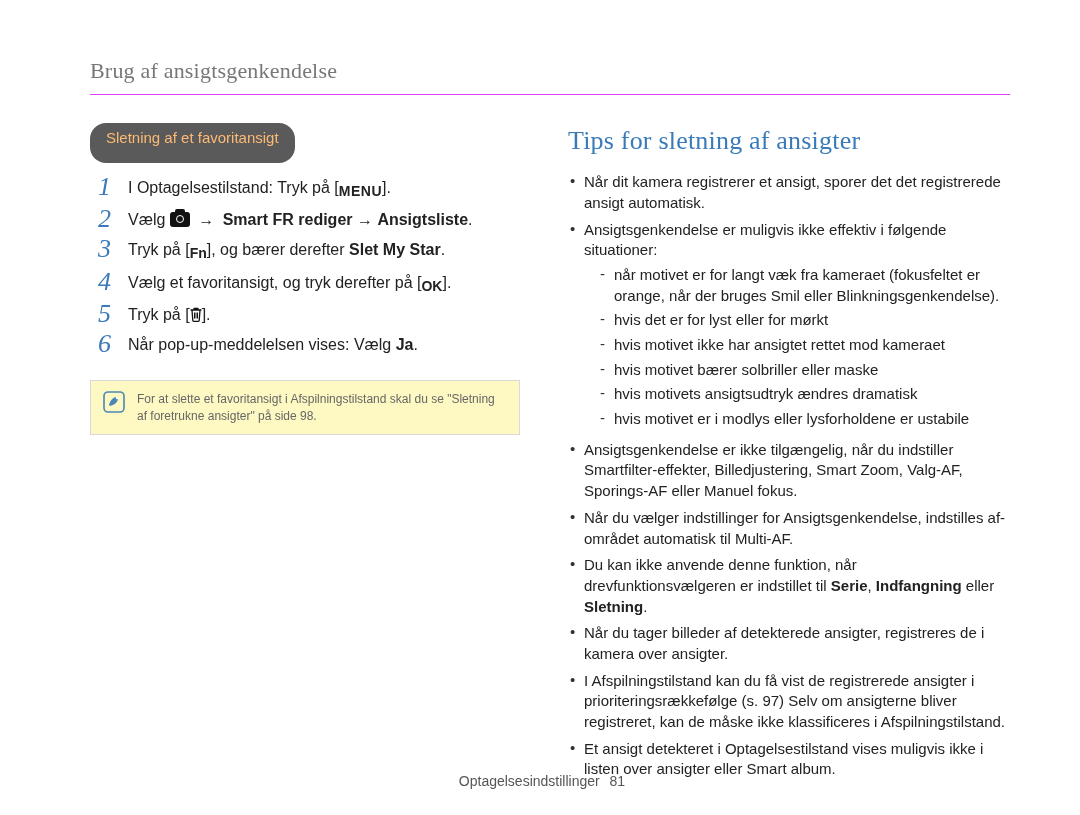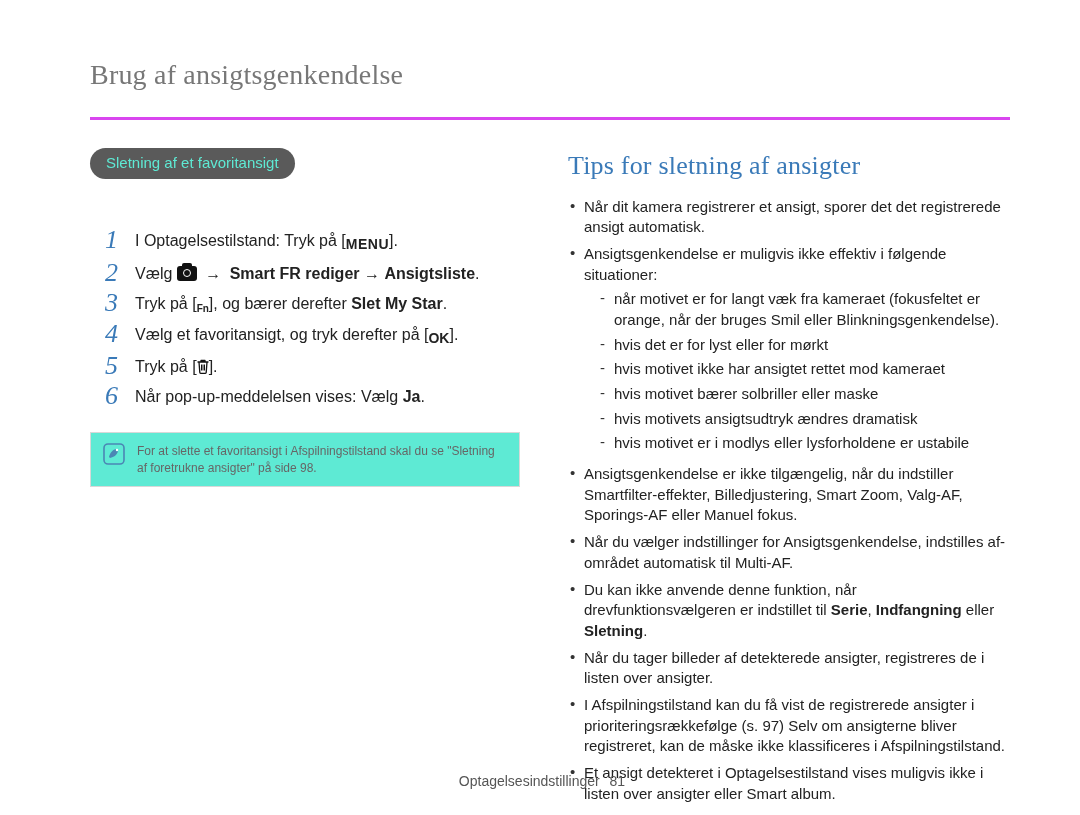--- a/index.html
+++ b/index.html
@@ -1,36 +1,36 @@
 <!DOCTYPE html>
 <html><head>
 <meta charset="utf-8">
 <style>
   html,body{margin:0;padding:0;background:#fff;color:#222;font-family:Arial,Helvetica,sans-serif;font-size:15px;line-height:1.38}
   .page{width:1080px;height:815px;position:relative;box-sizing:border-box;padding:56px 70px 0 90px}
-  .breadcrumb{font-family:Georgia,'Times New Roman',serif;font-size:28px;font-weight:300;color:#777;padding-bottom:22px;border-bottom:3px solid #d946ef;letter-spacing:.2px}
+  .breadcrumb{font-family:Georgia,'Times New Roman',serif;font-size:22px;font-weight:300;color:#777;padding-bottom:8px;border-bottom:1px solid #d946ef;letter-spacing:.2px}
   .cols{display:flex;gap:48px;margin-top:28px}
   .col-left{width:430px;flex:0 0 430px}
   .col-right{flex:1}
-  .pill{display:inline-block;background:#5a5a5a;color:#5eead4;border-radius:16px;padding:5px 16px 6px;font-size:15px;margin-bottom:32px}
-  ol.steps{list-style:none;margin:15px;padding:0;counter-reset:step}
+  .pill{display:inline-block;background:#5a5a5a;color:#fdba74;border-radius:16px;padding:5px 16px 14px;font-size:15px;margin-bottom:2px}
+  ol.steps{list-style:none;margin:8px;padding:0;counter-reset:step}
   ol.steps>li{counter-increment:step;position:relative;padding:4px 0 4px 30px;font-size:16px}
   ol.steps>li::before{content:counter(step);position:absolute;left:0;top:-4px;font-family:Georgia,'Times New Roman',serif;font-style:italic;font-size:26px;color:#3a7ab8;font-weight:400}
   .icon{display:inline-block;vertical-align:-3px}
   .glyph-menu{font-weight:700;letter-spacing:.5px;font-size:14px}
   .glyph-cam{display:inline-flex;width:20px;height:15px;background:#111;border-radius:3px;position:relative;vertical-align:-2px}
   .glyph-cam::before{content:"";position:absolute;left:5px;top:-3px;width:10px;height:4px;background:#111;border-radius:2px 2px 0 0}
   .glyph-cam::after{content:"";position:absolute;left:6px;top:3px;width:8px;height:8px;border:1.5px solid #fff;border-radius:50%;box-sizing:border-box}
-  .glyph-fn{display:inline-block;font-weight:700;font-size:10px}
+  .glyph-fn{display:inline-block;font-weight:700;font-size:14px}
   .glyph-ok{display:inline-block;font-weight:700;font-size:14px}
   .glyph-trash{display:inline-flex;width:12px;height:15px;vertical-align:-2px}
   .glyph-trash svg{width:12px;height:15px}
   .arrow{margin:0 4px}
   b{font-weight:700}
-  .note-box{margin-top:20px;border:1px solid #d8d8d8;background:#5eead4;padding:10px 12px;display:flex;gap:12px;align-items:flex-start;font-size:12px;color:#666}
+  .note-box{margin-top:20px;border:1px solid #d8d8d8;background:#fef9c3;padding:10px 12px;display:flex;gap:12px;align-items:flex-start;font-size:12px;color:#666}
   .note-icon{flex:0 0 22px;height:22px}
   .note-icon svg{width:22px;height:22px}
   h2.section{font-family:Liberation Serif, serif;font-weight:400;color:#3a7ab8;font-size:26px;margin:0 0 10px;letter-spacing:.2px}
   ul.bullets{list-style:none;margin:0;padding:0}
   ul.bullets>li{position:relative;padding:3px 0 3px 16px;font-size:15px}
   ul.bullets>li::before{content:"•";position:absolute;left:2px;top:2px;color:#333}
   ul.dashes{list-style:none;margin:2px 0 2px 16px;padding:0}
   ul.dashes>li{position:relative;padding:2px 0 2px 14px;font-size:15px}
   ul.dashes>li::before{content:"-";position:absolute;left:0;top:1px;color:#333}
   .footer{position:absolute;left:4px;right:0;bottom:24px;text-align:center;font-size:14px;color:#555}
@@ -99,21 +99,21 @@
             <li>hvis motivet bærer solbriller eller maske</li>
             <li>hvis motivets ansigtsudtryk ændres dramatisk</li>
             <li>hvis motivet er i modlys eller lysforholdene er ustabile</li>
           </ul>
         </li>
         <li>Ansigtsgenkendelse er ikke tilgængelig, når du indstiller Smartfilter-effekter, Billedjustering, Smart Zoom, Valg-AF, Sporings-AF eller Manuel fokus.</li>
         <li>Når du vælger indstillinger for Ansigtsgenkendelse, indstilles af-området automatisk til Multi-AF.</li>
         <li>
           <span>Du kan ikke anvende denne funktion, når drevfunktionsvælgeren er indstillet til </span><b>Serie</b><span>, </span><b>Indfangning</b><span> eller </span><b>Sletning</b><span>.</span>
         </li>
-        <li>Når du tager billeder af detekterede ansigter, registreres de i listen over ansigter.</li>
+        <li>Når du tager billeder af detekterede ansigter, registreres de i kamera over ansigter.</li>
         <li>I Afspilningstilstand kan du få vist de registrerede ansigter i prioriteringsrækkefølge (s. 97) Selv om ansigterne bliver registreret, kan de måske ikke klassificeres i Afspilningstilstand.</li>
         <li>Et ansigt detekteret i Optagelsestilstand vises muligvis ikke i listen over ansigter eller Smart album.</li>
       </ul>
     </div>
 
   </div>
 
   <div class="footer">
     <span>Optagelsesindstillinger</span>
     <span class="pgnum">81</span>

